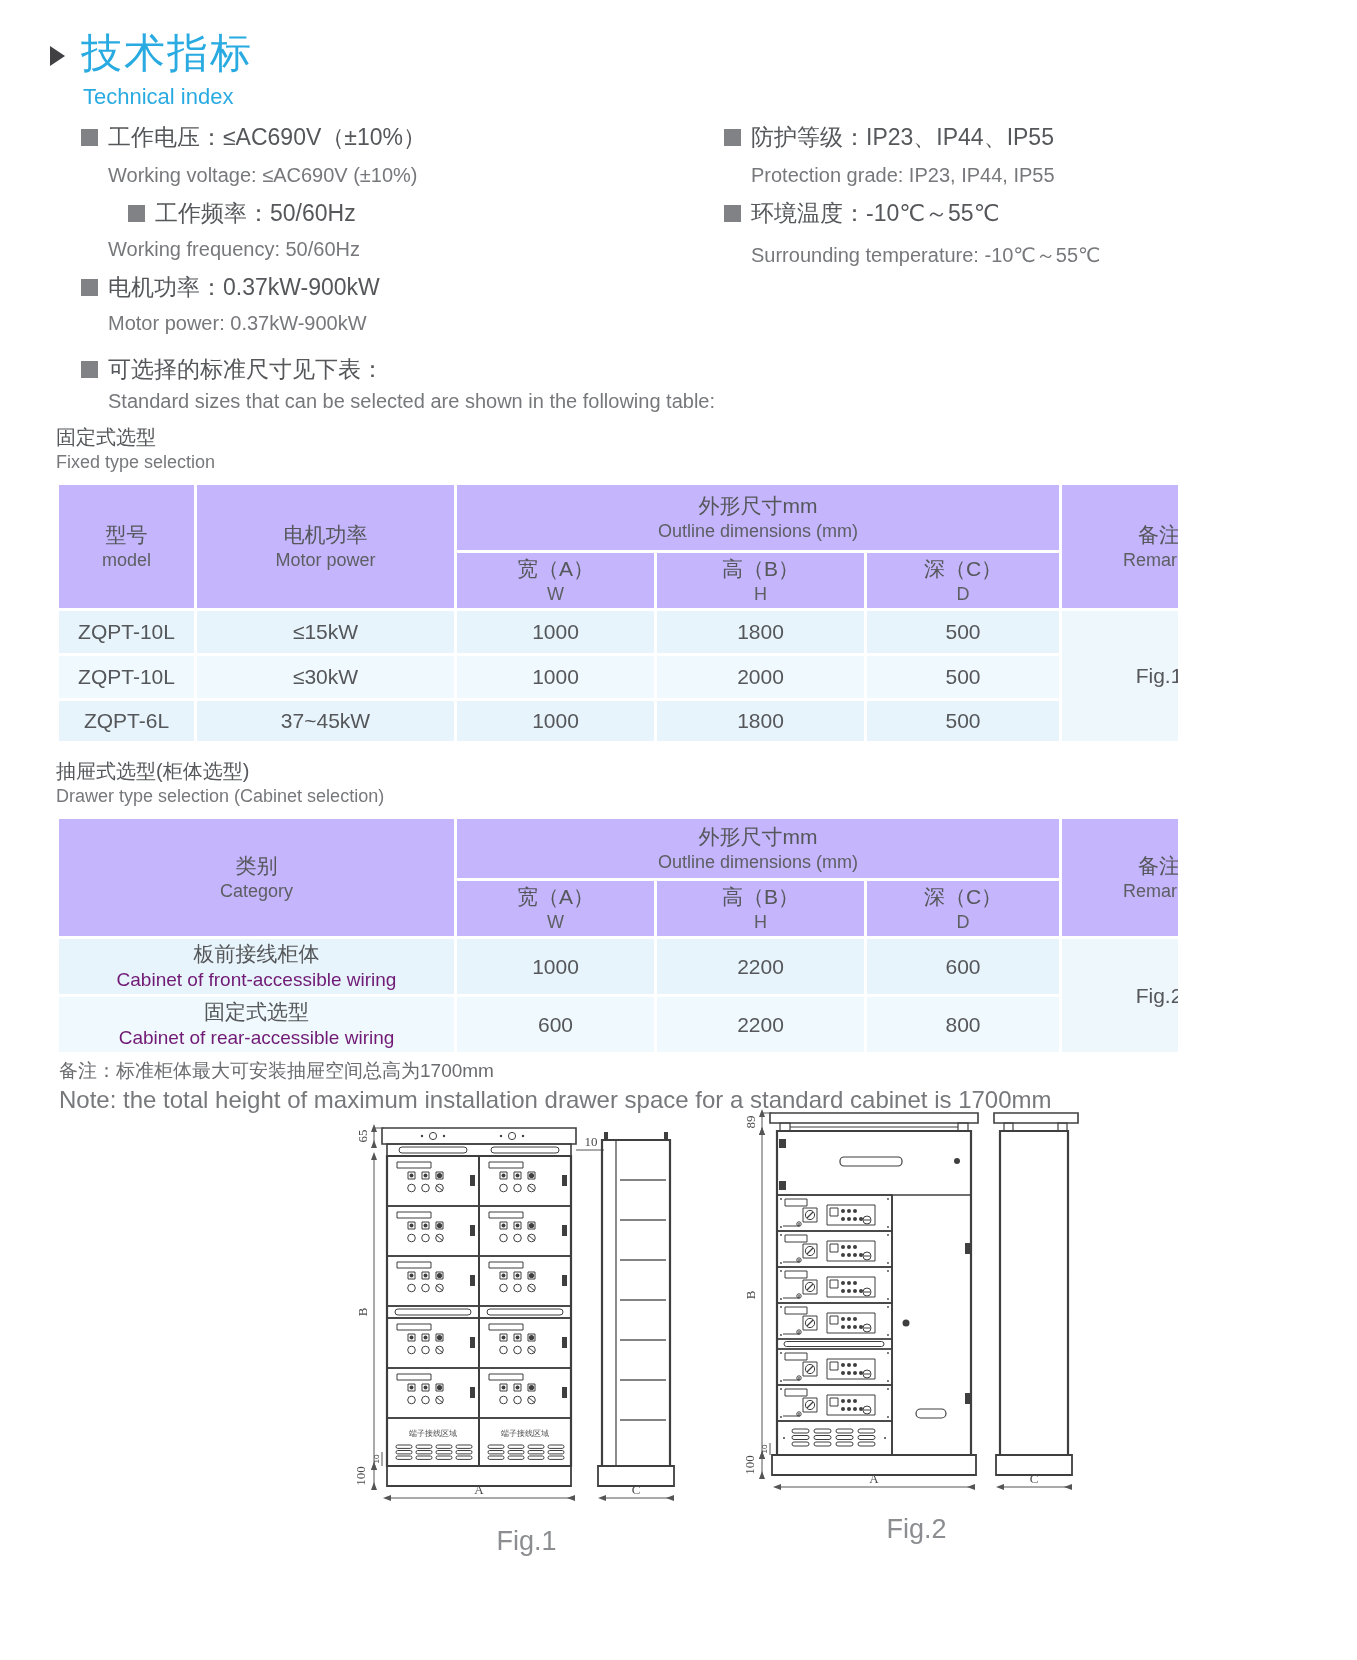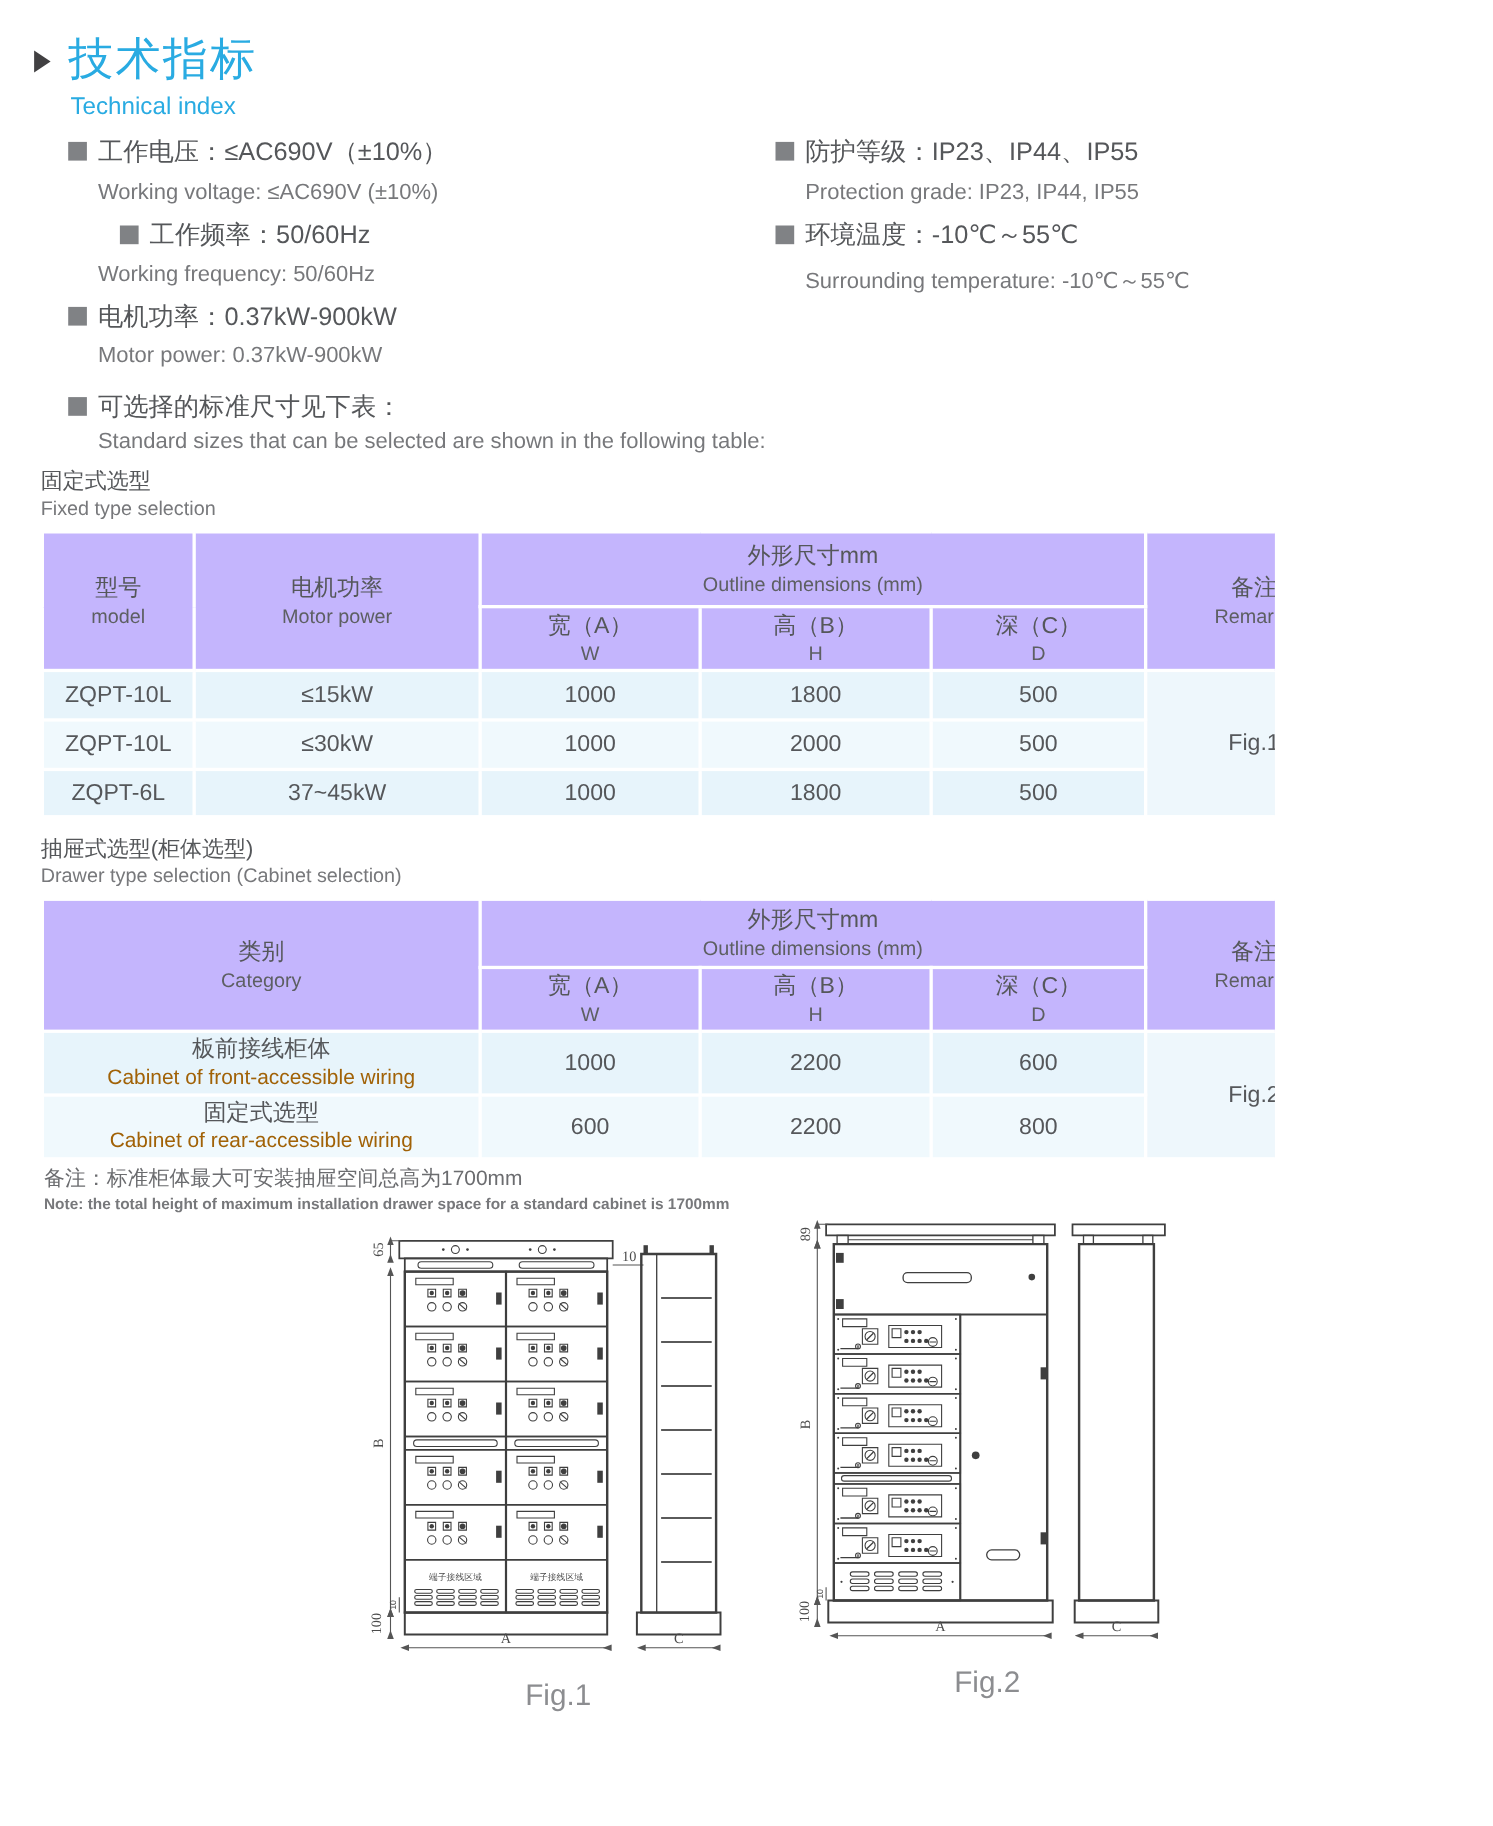--- a/index.html
+++ b/index.html
@@ -1,17 +1,17 @@
 <!DOCTYPE html>
 <html><head>
 <meta charset="utf-8">
 <style>
   * { margin:0; padding:0; box-sizing:border-box; }
   body { background:#ffffff; font-family:"Liberation Sans","DejaVu Sans",sans-serif; }
-  .page { position:relative; width:1159px; height:1660px; background:#ffffff; overflow:hidden; }
+  .page { position:relative; width:1159px; height:1660px; background:#ffffff; overflow:hidden;margin-left:19px; }
 
   
   .title-arrow { position:absolute; left:31px; top:46px; width:0; height:0;
     border-left:15px solid #414042; border-top:10px solid transparent; border-bottom:10px solid transparent; }
   .page-title { position:absolute; left:62px; top:26px; font-size:41px; color:#29abe2; font-weight:500; letter-spacing:2px; }
   .page-subtitle { position:absolute; left:64px; top:84px; font-size:22px; color:#29abe2; font-weight:400; }
 
   
   .spec-zh { position:absolute; display:flex; align-items:center; font-size:23px; color:#55575a; white-space:nowrap; }
   .spec-zh .sq { width:17px; height:17px; background:#808285; margin-right:10px; flex:0 0 auto; }
@@ -24,24 +24,24 @@
   
   table.spec { position:absolute; left:37px; width:1200px; border-collapse:collapse; table-layout:fixed; }
   table.spec th, table.spec td { border:3px solid #ffffff; text-align:center; vertical-align:middle; color:#55575a; }
   table.spec th { background:#c4b5fd; font-weight:400; }
   .th-zh { font-size:21px; line-height:1.35; }
   .th-en { font-size:18px; color:#5d5f62; line-height:1.3; }
   td.c1 { background:#e7f4fb; font-size:21px; }
   td.c2 { background:#f0f9fd; font-size:21px; }
   td.cr { background:#eef7fc; font-size:21px; }
   .cat-zh { font-size:21px; line-height:1.35; }
-  .cat-en { font-size:19px; color:#a16207; line-height:1.3; }
+  .cat-en { font-size:19px; color:#701a75; line-height:1.3; }
 
   .note-zh { position:absolute; font-size:19px; color:#6b6c6f; }
-  .note-en { position:absolute; font-size:14px; color:#77787b;font-weight:bold; }
+  .note-en { position:absolute; font-size:24px; color:#77787b; }
 
   
   .fig { position:absolute; }
   .fig svg { display:block; }
   .fig-caption { text-align:center; font-size:27px; color:#8c8d90; margin-top:4px; }
   .dwg line, .dwg rect, .dwg path, .dwg circle, .dwg ellipse, .dwg polyline { vector-effect:non-scaling-stroke; }
   .dim-t { font-size:13px; fill:#4a4a4a; font-family:"Liberation Serif","DejaVu Serif",serif; }
   .tiny-t { font-size:8px; fill:#4a4a4a; }
 </style>
 </head>

